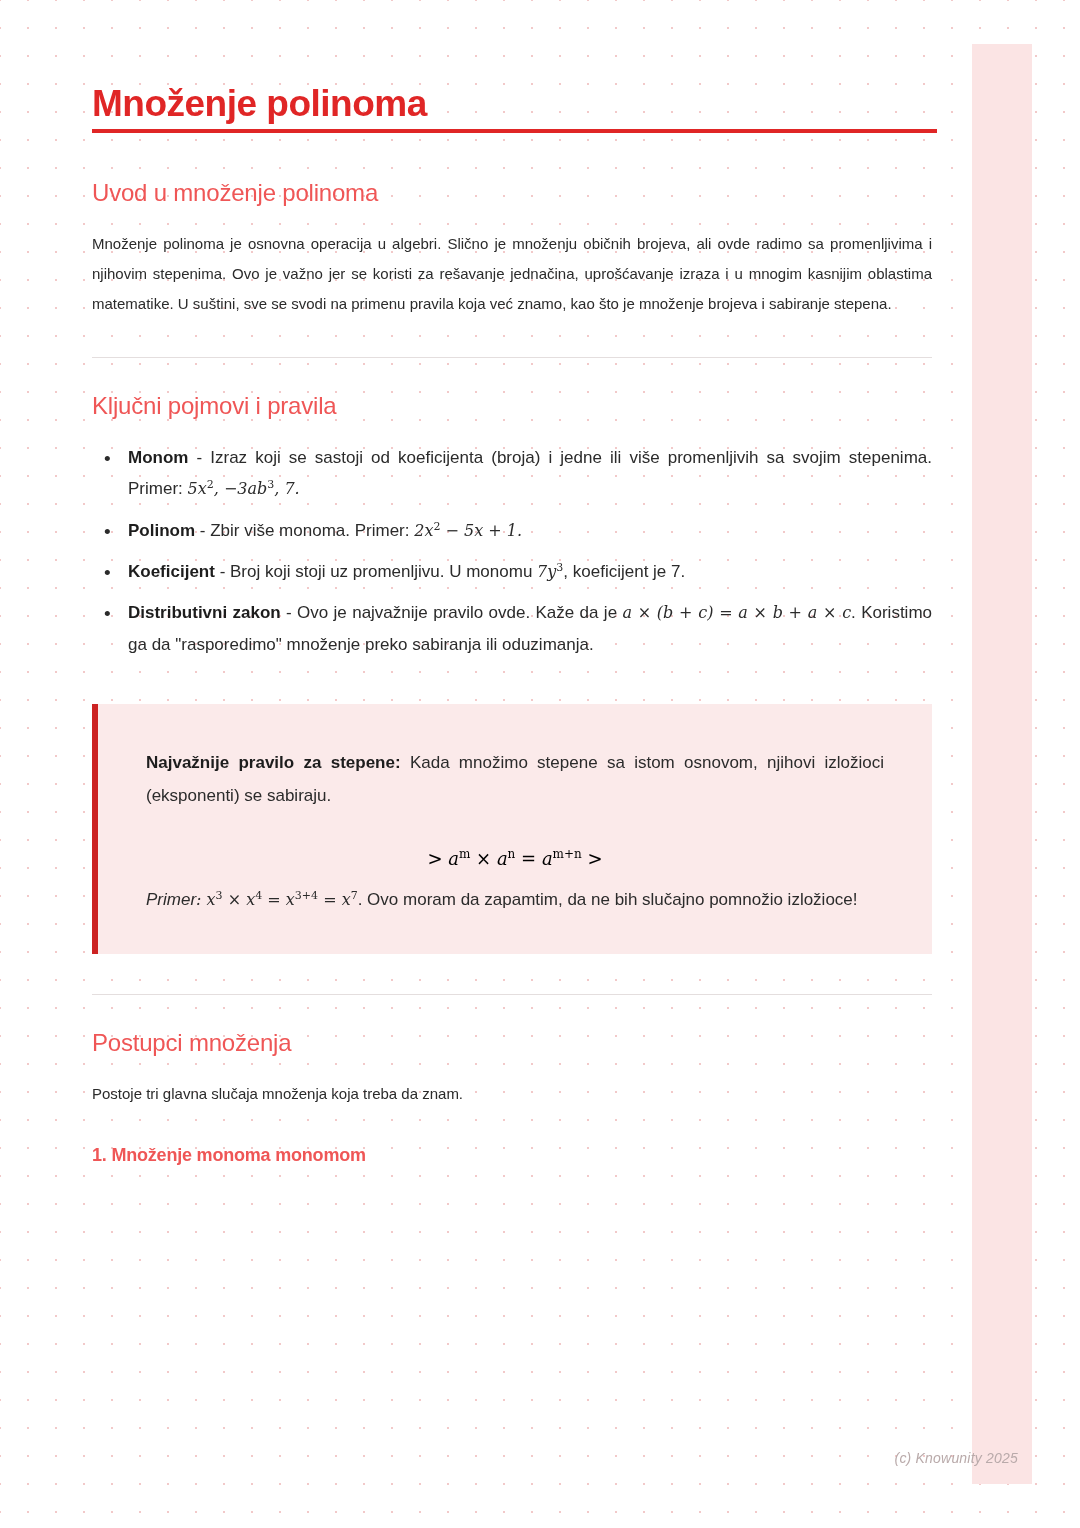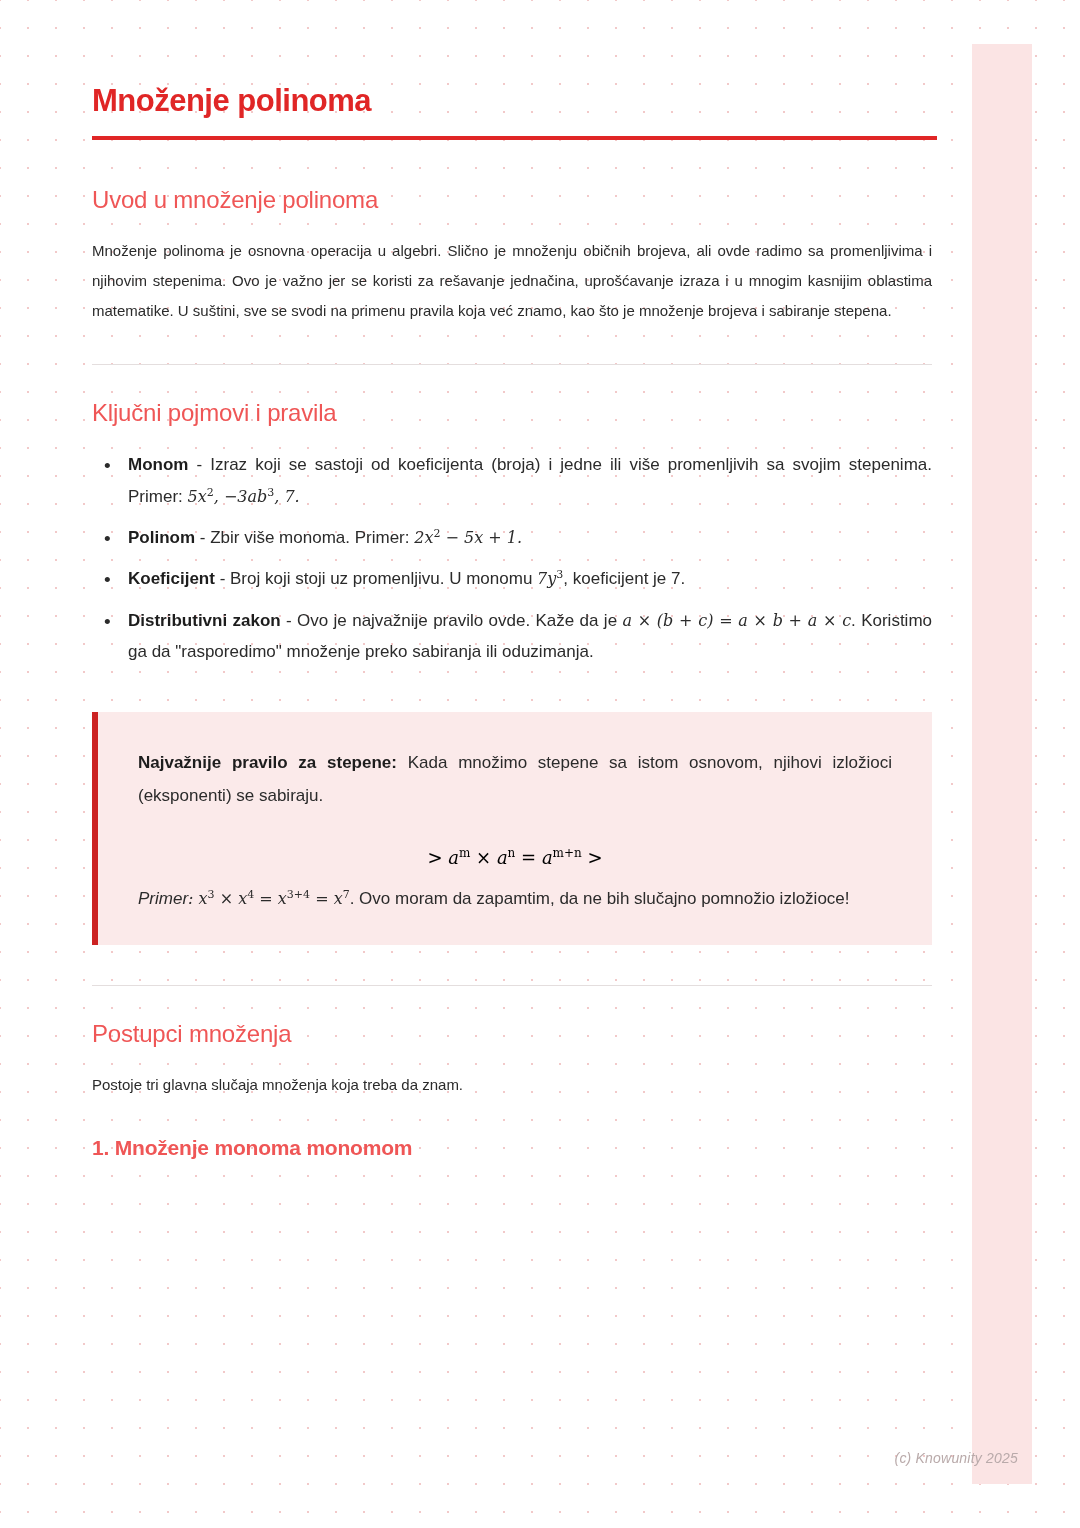--- a/index.html
+++ b/index.html
@@ -37,43 +37,43 @@
 
   
   .content {
     position: absolute;
     left: 92px;
     top: 84px;
     width: 840px;
   }
 
   h1.doc-title {
-    font-size: 31px;
+    font-size: 37px;
     line-height: 1.1;
     color: #e02626;
-    margin: 0 0 18px 0;
+    margin: 0 0 4px 0;
     letter-spacing: -0.5px;
     font-weight: bold;
   }
   .title-rule {
     height: 4px;
     background: #e02626;
     width: 845px;
     margin-bottom: 46px;
   }
 
   h2.section-title {
     font-size: 24px;
     color: #ef5656;
     margin: 0 0 22px 0;
     font-weight: normal;
     letter-spacing: -0.2px;
   }
   h3.sub-title {
-    font-size: 21px;
+    font-size: 18px;
     color: #ef5656;
     margin: 0 0 10px 0;
     font-weight: bold;
     letter-spacing: -0.2px;
   }
 
   p.para {
     font-size: 15px;
     line-height: 2.0;
     color: #2b2b2b;
@@ -128,21 +128,21 @@
     position: relative;
     background: #fbeaea;
     border-left: 6px solid #cc2222;
     padding: 34px 40px 30px 40px;
     margin: 44px 0 0 0;
   }
   .callout p {
     font-size: 17px;
     line-height: 1.95;
     color: #2b2b2b;
-    margin: 0;
+    margin: 8px;
     text-align: justify;
   }
   .callout .formula {
     text-align: center;
     margin: 34px 0 14px 0;
     font-family: "DejaVu Serif", serif;
     font-size: 18px;
   }
   .callout .example-line { margin-top: 0; }
   .callout-strong { font-weight: bold; color: #1d1d1d; }

